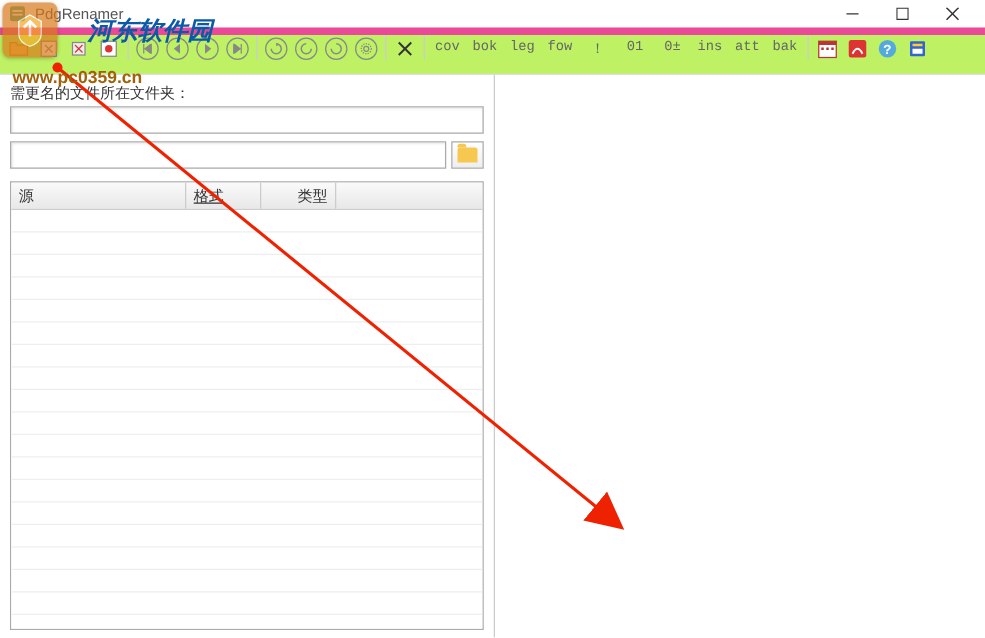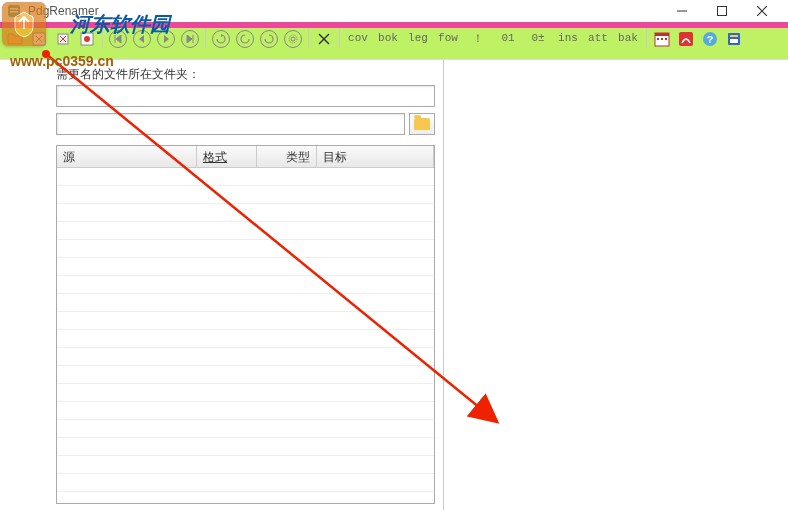--- a/index.html
+++ b/index.html
@@ -7,21 +7,21 @@
 .titlebar { height: 28px; display: flex; align-items: center; padding: 0 6px; background: #fff; border-bottom: 6px solid #ec4899; }
 .titlebar-icon { width: 16px; height: 16px; margin-right: 6px; }
 .titlebar-text { flex: 1; color: #555; font-size: 12px; }
 .win-controls { display: flex; gap: 0; }
 .win-btn { width: 40px; height: 28px; display: flex; align-items: center; justify-content: center; color: #333; font-size: 14px; }
 .toolbar { height: 32px; display: flex; padding: 0 4px; gap: 2px; background: #bef264; border-bottom: 1px solid #ddd; font-family: Liberation Mono, monospace; }
 .tb-btn { width: 22px; height: 22px; display: flex; align-items: center; justify-content: center; border-radius: 2px; }
 .tb-btn-wide { min-width: 28px; padding: 0 4px; height: 20px; display: flex; align-items: center; justify-content: center; color: #666; font-size: 11px; }
 .tb-sep { width: 1px; height: 20px; background: #ccc; margin: 0 2px; }
 .circle-btn { width: 18px; height: 18px; border: 1.5px solid #888; border-radius: 50%; display: flex; align-items: center; justify-content: center; }
-.main { display: flex; height: calc(100% - 60px); margin-left: 48px; }
+.main { display: flex; height: calc(100% - 60px); }
 .left-panel { width: 395px; padding: 6px 8px; display: flex; flex-direction: column; }
 .right-panel { flex: 1; border-left: 1px solid #ccc; background: #fff; position: relative; }
 .field-row { margin-bottom: 6px; }
 .field-label { color: #333; font-size: 12px; margin-bottom: 2px; display: block; }
 .field-input-row { display: flex; align-items: center; gap: 4px; }
 .field-input { flex: 1; height: 22px; border: 1px solid #aaa; background: #fff; padding: 0 4px; font-size: 12px; box-shadow: inset 1px 1px 2px rgba(0,0,0,0.1); }
 .browse-btn { width: 26px; height: 22px; border: 1px solid #aaa; background: linear-gradient(#fff,#eee); display: flex; align-items: center; justify-content: center; }
 .table-container { flex: 1; border: 1px solid #aaa; background: #fff; margin-top: 4px; overflow: hidden; }
 .table-header { display: flex; background: linear-gradient(#fafafa,#e8e8e8); border-bottom: 1px solid #ccc; height: 22px; }
 .th { border-right: 1px solid #ccc; padding: 3px 6px; font-size: 12px; color: #333; }
@@ -222,21 +222,20 @@
         <div class="browse-btn">
             <div class="folder-icon"></div>
           </div>
       </div>
     </div>
     <div class="table-container">
       <div class="table-header">
         <div class="th th0">源</div>
         <div class="th th1">格式</div>
         <div class="th th2">类型</div>
-        <div class="th th3">目标</div>
       </div>
       <div class="table-body">
         <div class="tr"></div>
           <div class="tr"></div>
           <div class="tr"></div>
           <div class="tr"></div>
           <div class="tr"></div>
         <div class="tr"></div>
           <div class="tr"></div>
           <div class="tr"></div>

